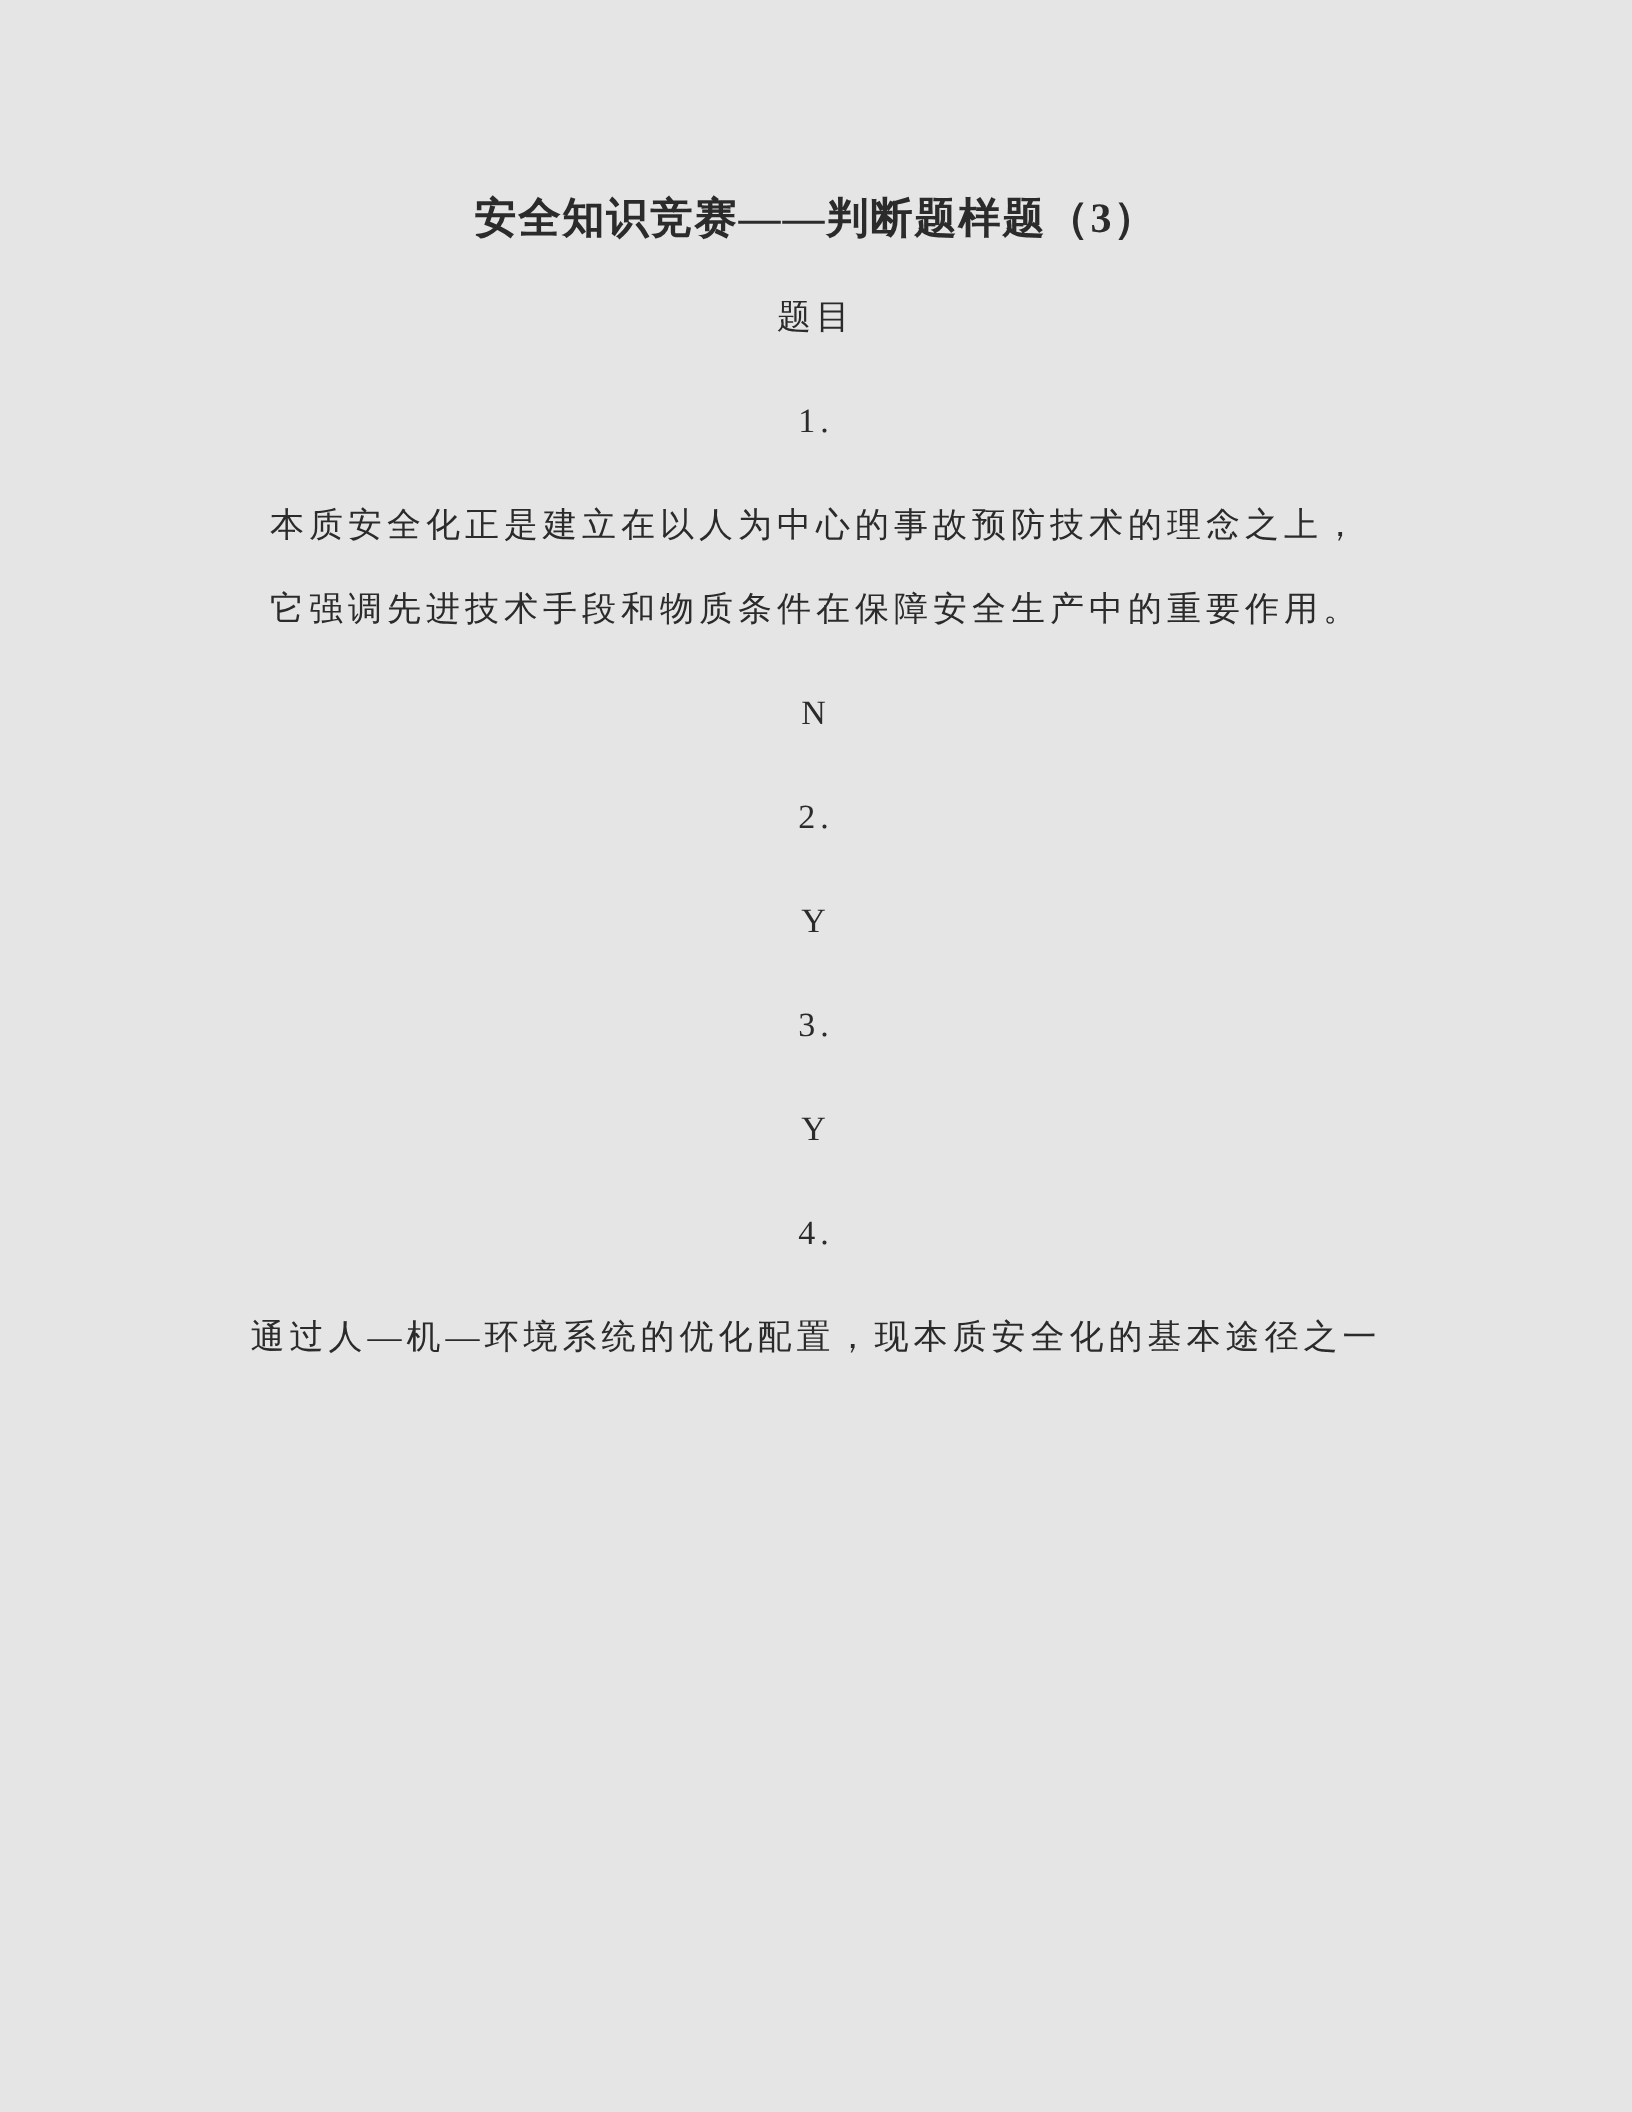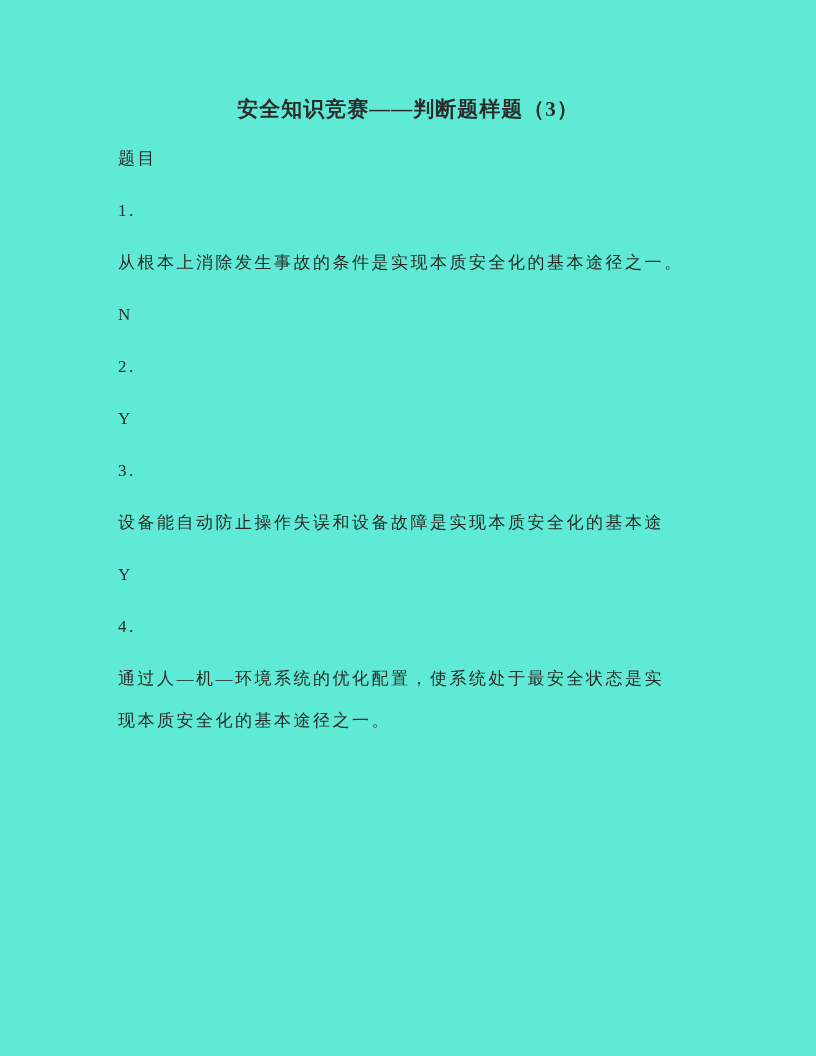--- a/index.html
+++ b/index.html
@@ -12,66 +12,66 @@
     height: 1056px;
     font-family: "Liberation Serif", "DejaVu Serif", serif;
     color: #2b2b2b;
     overflow: hidden;
   }
   .page {
     box-sizing: border-box;
     width: 816px;
     height: 1056px;
     padding: 87px 118px 0 118px;
-    background: #5eead4;
+    background: #e5e5e5;
   }
   .doc-title {
     font-size: 21px;
     font-weight: bold;
     text-align: center;
     line-height: 44px;
     letter-spacing: 1px;
     margin: 0 0 7px 0;
     white-space: nowrap;
   }
   .para {
     font-size: 17px;
     line-height: 42px;
     letter-spacing: 2.5px;
     margin: 0 0 10px 0;
     white-space: nowrap;
+    text-align: center;
   }
   .para .line {
     display: block;
   }
 </style>
 </head>
 <body>
 
 <div class="page">
 
   <h1 class="doc-title">安全知识竞赛——判断题样题（3）</h1>
 
   <p class="para">题目</p>
 
 
   <p class="para">1.</p>
   <p class="para">
-    <span class="line">从根本上消除发生事故的条件是实现本质安全化的基本途径之一。</span>
+    <span class="line">本质安全化正是建立在以人为中心的事故预防技术的理念之上，</span>
+    <span class="line">它强调先进技术手段和物质条件在保障安全生产中的重要作用。</span>
   </p>
   <p class="para">N</p>
 
   <p class="para">2.</p>
   <p class="para">Y</p>
 
   <p class="para">3.</p>
   <p class="para">
-    <span class="line">设备能自动防止操作失误和设备故障是实现本质安全化的基本途</span>
   </p>
   <p class="para">Y</p>
 
   <p class="para">4.</p>
   <p class="para">
-    <span class="line">通过人—机—环境系统的优化配置，使系统处于最安全状态是实</span>
-    <span class="line">现本质安全化的基本途径之一。</span>
+    <span class="line">通过人—机—环境系统的优化配置，现本质安全化的基本途径之一</span>
   </p>
 
 </div>
 
 </body></html>

